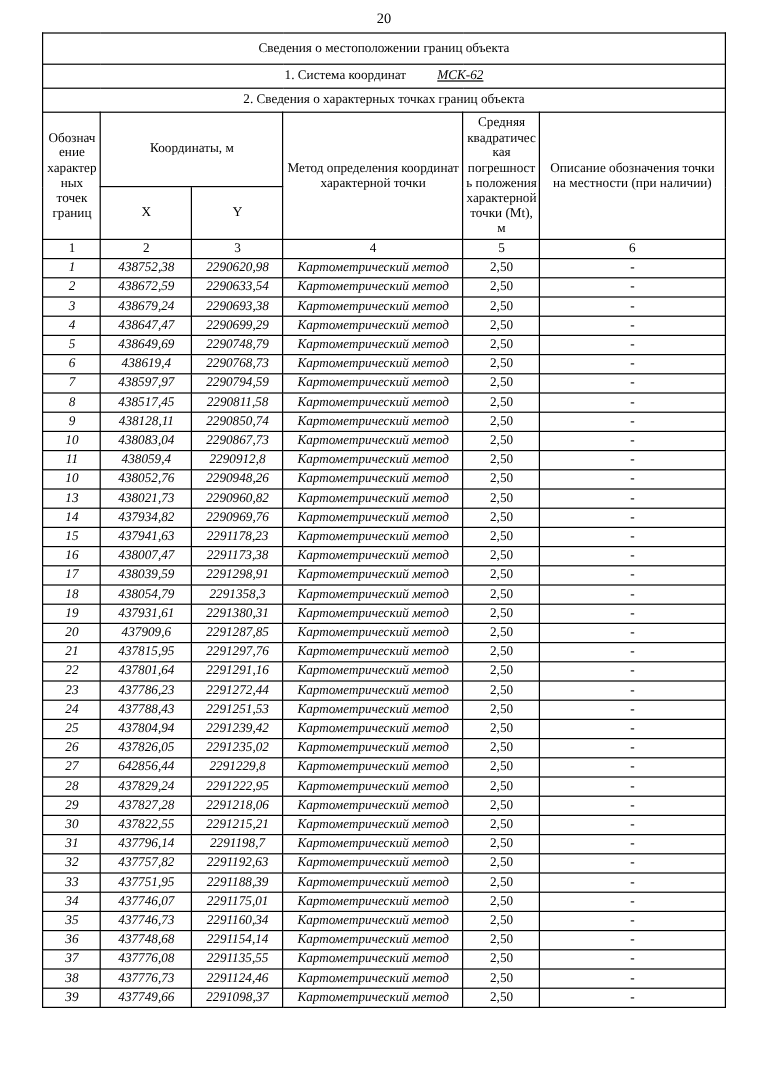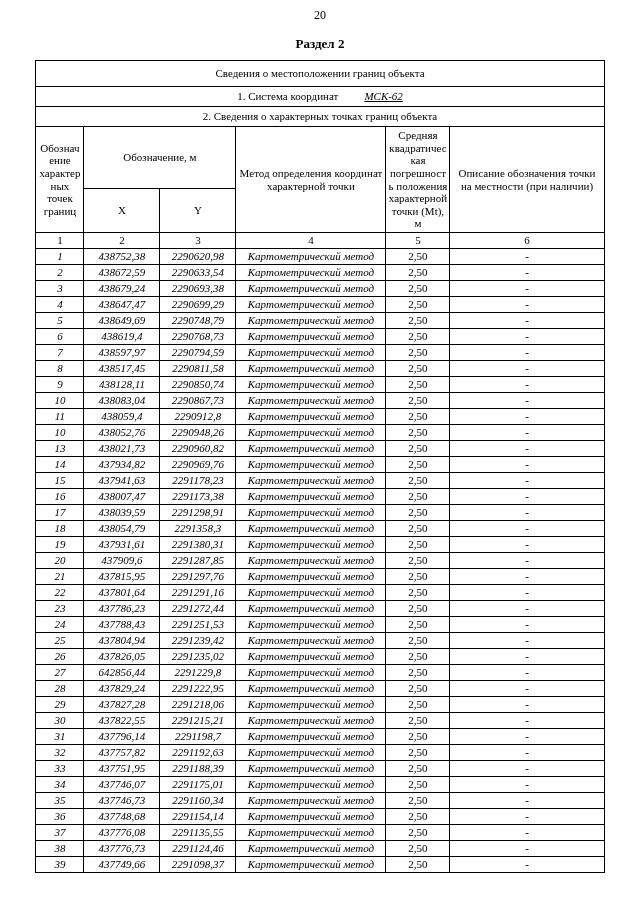--- a/index.html
+++ b/index.html
@@ -45,21 +45,20 @@
   tbody.rows td { height: 16px; line-height: 1; }
   td.c-num, td.c-x, td.c-y, td.c-method { font-style: italic; }
   td.c-method { font-size: 10.5px; }
   td.c-dash { font-weight: bold; }
 </style>
 </head>
 <body>
 
 <div class="page">
   <div class="page-number">20</div>
-  <div class="section-title">Раздел 2</div>
 
   <table class="main">
     <colgroup>
       <col style="width:48px">
       <col style="width:76px">
       <col style="width:76px">
       <col style="width:150px">
       <col style="width:64px">
       <col style="width:154px">
     </colgroup>
@@ -70,21 +69,21 @@
       <tr>
         <td colspan="6" class="t-left">
           <span>1. Система координат</span><span class="csys">МСК-62</span>
         </td>
       </tr>
       <tr>
         <td colspan="6" class="t-left">2. Сведения о характерных точках границ объекта</td>
       </tr>
       <tr>
         <td rowspan="2" class="h-desig">Обозначение характерных точек границ</td>
-        <td colspan="2" class="h-coord">Обозначение, м</td>
+        <td colspan="2" class="h-coord">Координаты, м</td>
         <td rowspan="2" class="h-method">Метод определения координат характерной точки</td>
         <td rowspan="2" class="h-err">Средняя квадратическая погрешность положения характерной точки (Мt), м</td>
         <td rowspan="2" class="h-descr">Описание обозначения точки на местности (при наличии)</td>
       </tr>
       <tr>
         <td class="h-xy">X</td>
         <td class="h-xy">Y</td>
       </tr>
       <tr class="colnums">
         <td>1</td>

